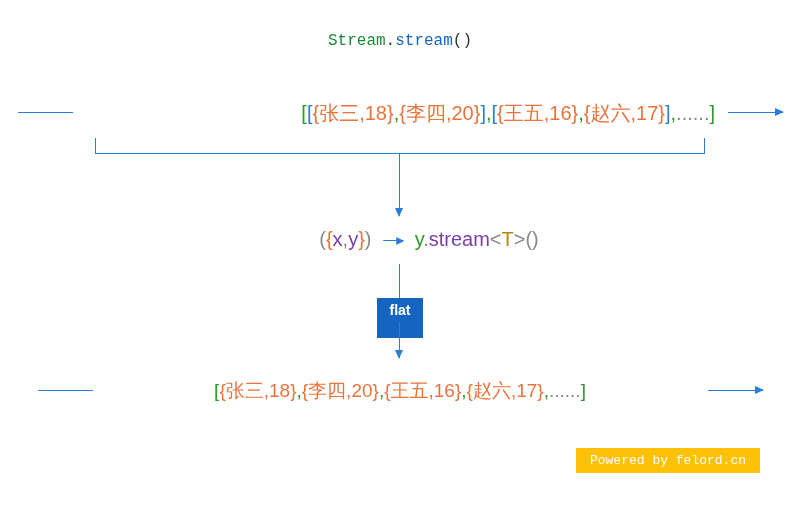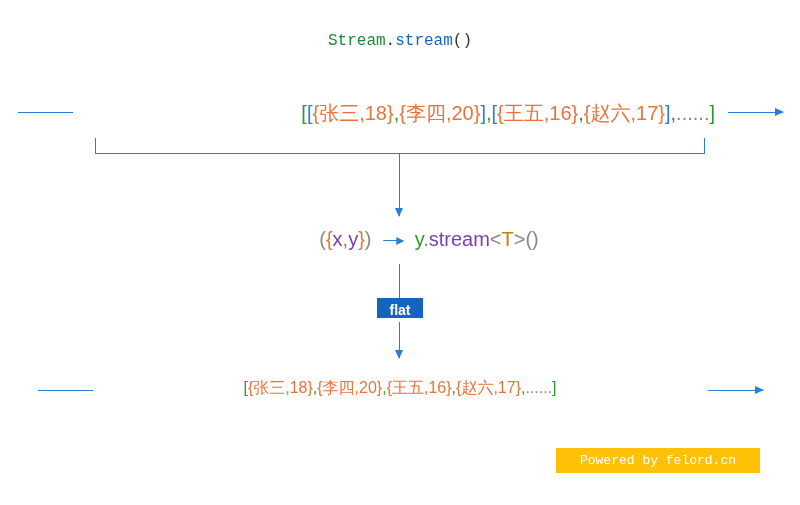--- a/index.html
+++ b/index.html
@@ -123,21 +123,21 @@
       left: 399px;
       width: 1px;
       height: 34px;
       background: #2b7ed8;
     }
     .flat-box {
       position: absolute;
       top: 298px;
       left: 377px;
       width: 46px;
-      height: 20px;
+      height: 40px;
       background: #1565c0;
       color: #fff;
       font-size: 14px;
       text-align: center;
       line-height: 24px;
       font-weight: bold;
     }
     .arrow-down3 {
       position: absolute;
       top: 322px;
@@ -154,33 +154,33 @@
       border-top: 9px solid #2b7ed8;
       border-left: 4.5px solid transparent;
       border-right: 4.5px solid transparent;
     }
 
     .row2 {
       position: absolute;
       top: 378px;
       left: 105px;
       width: 590px;
-      font-size: 16px;
+      font-size: 19px;
       text-align: center;
       white-space: nowrap;
     }
 
     .powered {
       position: absolute;
       bottom: 32px;
       right: 40px;
       background: #ffc107;
       color: #fff;
       font-size: 13px;
-      padding: 5px 24px;
+      padding: 5px 14px;
       font-family: "Courier New", monospace;
     }
   </style>
 </head>
 <body>
 
 <div class="title">
   <span class="stream">Stream</span><span class="dot">.</span><span class="flatmap">stream</span><span class="paren">()</span>
 </div>
 

